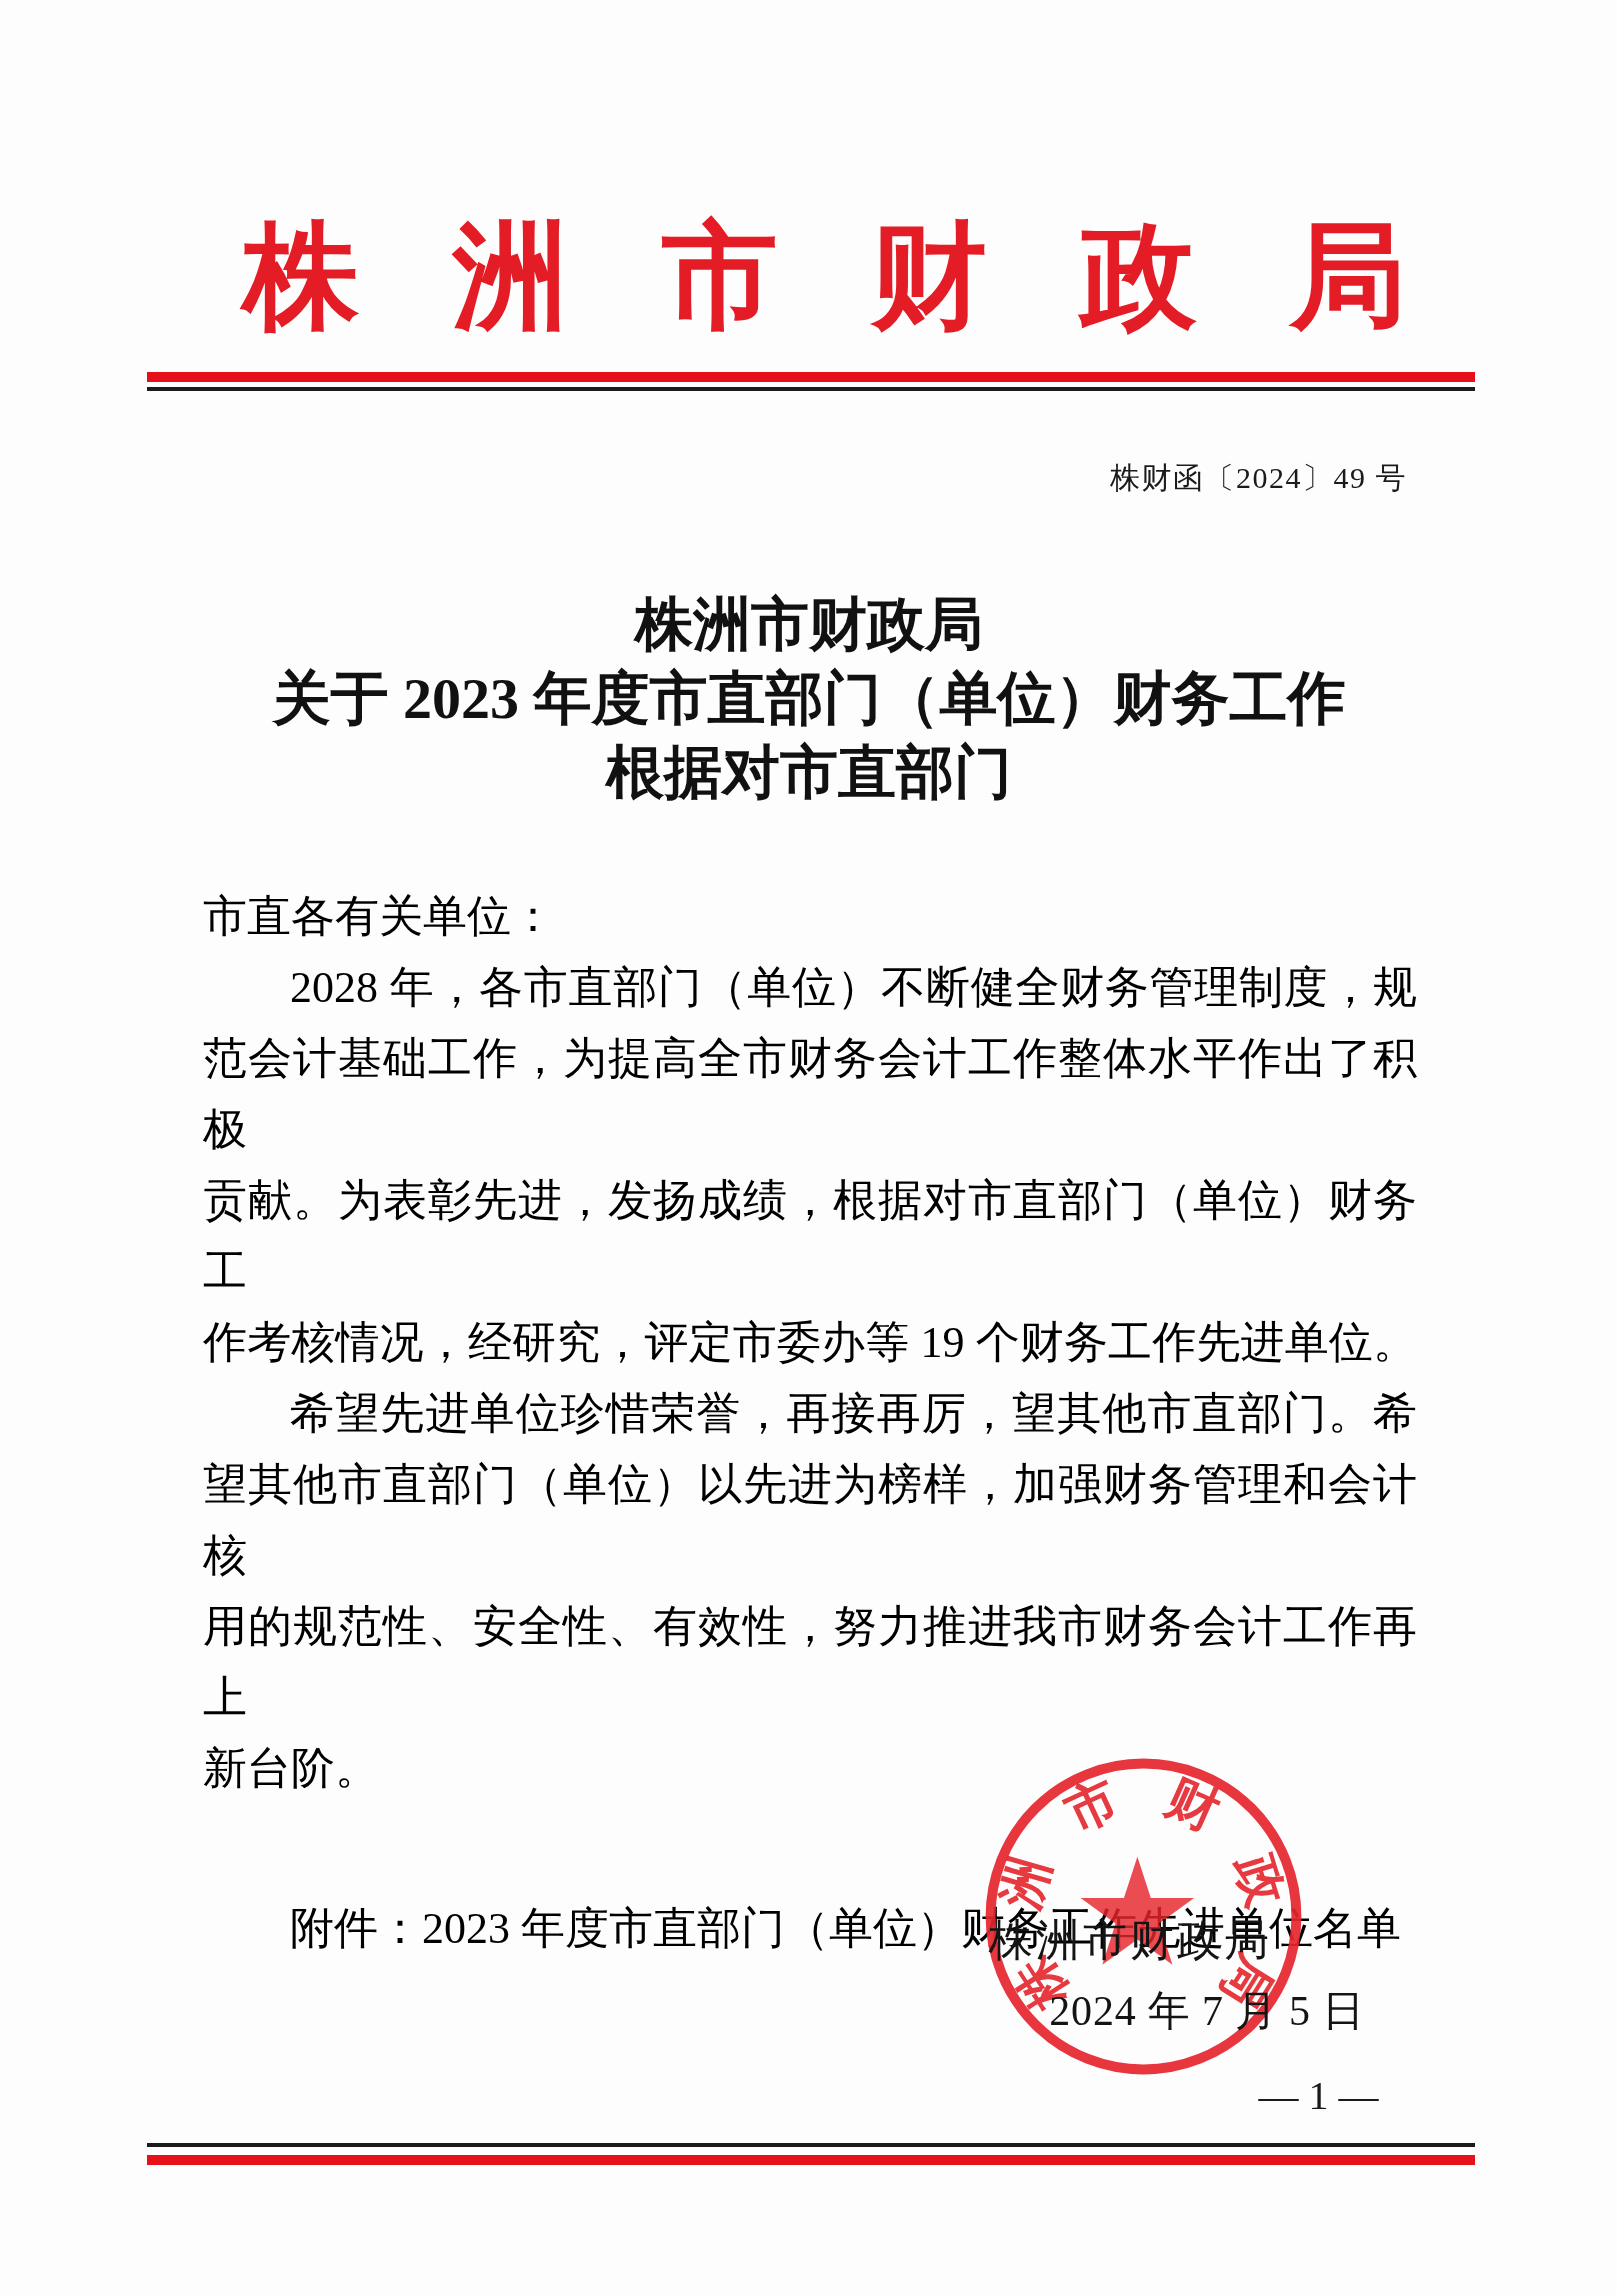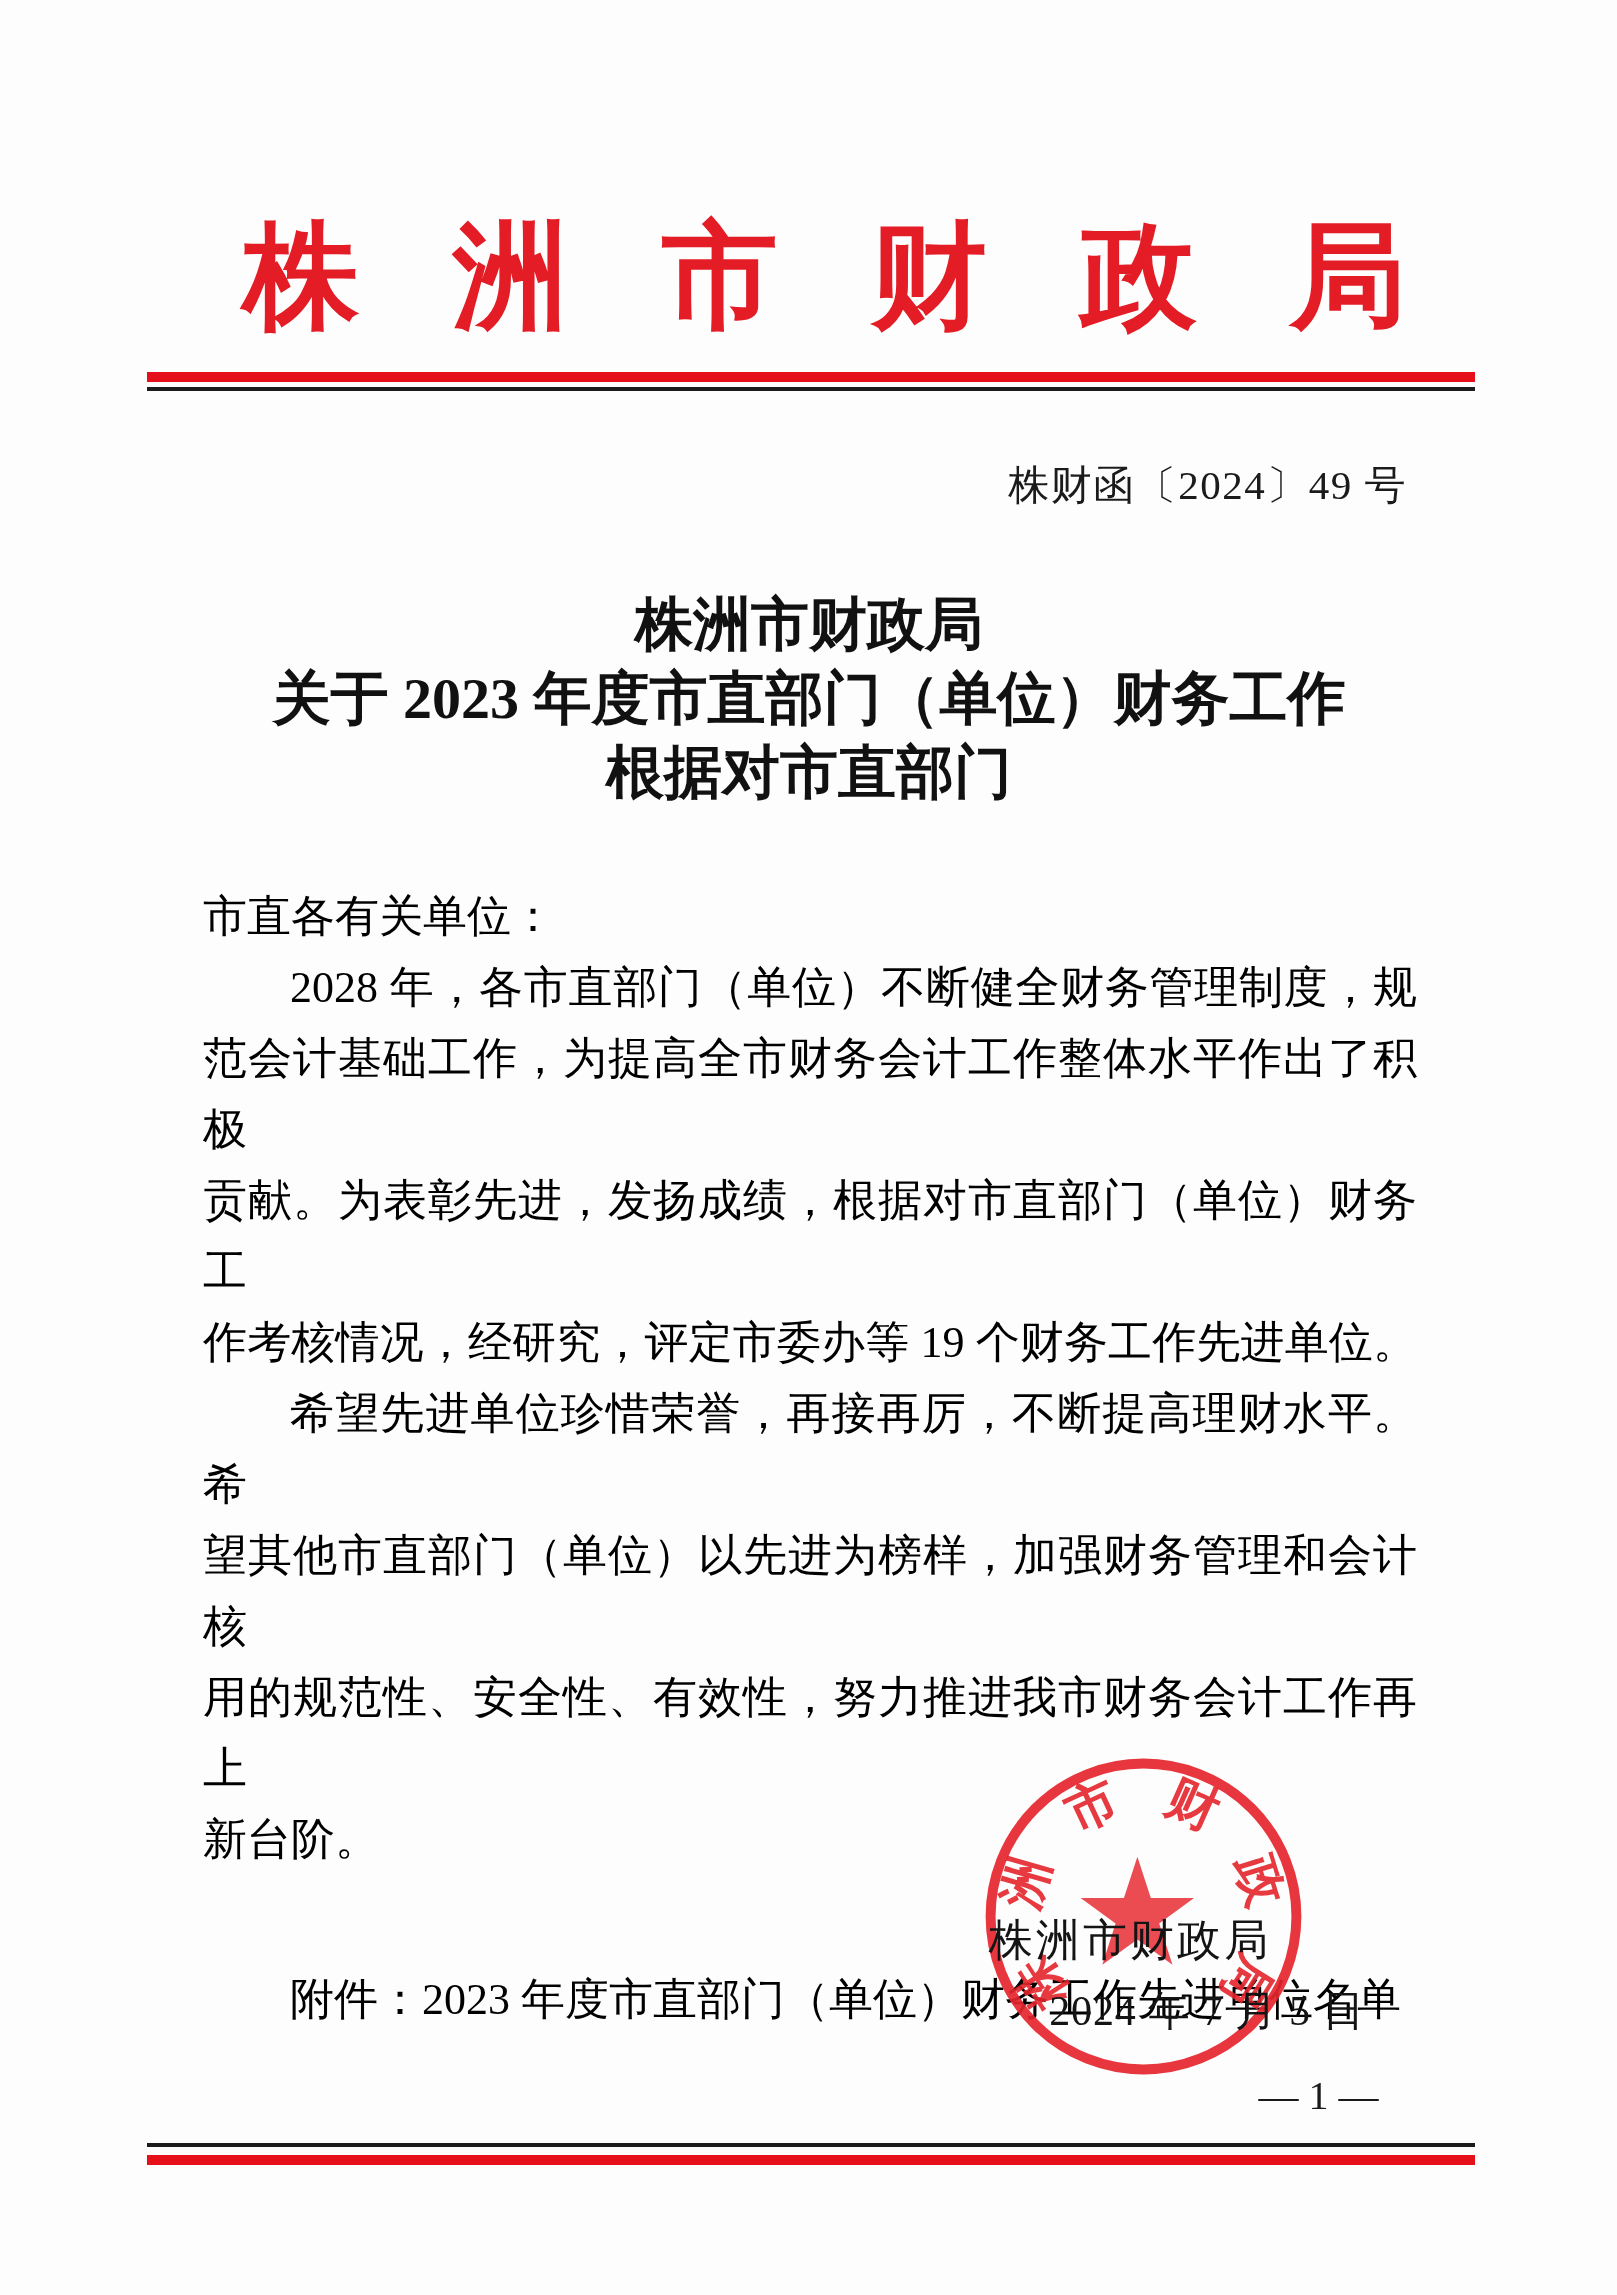--- a/index.html
+++ b/index.html
@@ -35,21 +35,21 @@
     color:var(--red-text);
     line-height:1;
   }
   .rule{position:absolute;left:147px;width:1328px;}
   .rule-red-top{top:372px;height:10px;background:var(--red-line);}
   .rule-black-top{top:387px;height:3.8px;background:#1c1c1c;}
   
   .doc-number{
     position:absolute;
     top:458px; right:211px;
-    font-size:41px;
+    font-size:30px;
     letter-spacing:1.5px;
     color:var(--ink);
   }
   
   .doc-title{
     position:absolute;
     top:588px; left:0; width:1618px;
     text-align:center;
     font-size:58px;
     font-weight:bold;
@@ -134,21 +134,21 @@
   </div>
 
   <div class="body-block">
     <div class="body-line">市直各有关单位：</div>
 
     <div class="body-line jst ind">2028 年，各市直部门（单位）不断健全财务管理制度，规</div>
     <div class="body-line jst">范会计基础工作，为提高全市财务会计工作整体水平作出了积极</div>
     <div class="body-line jst">贡献。为表彰先进，发扬成绩，根据对市直部门（单位）财务工</div>
     <div class="body-line jst">作考核情况，经研究，评定市委办等 19 个财务工作先进单位。</div>
 
-    <div class="body-line jst ind">希望先进单位珍惜荣誉，再接再厉，不断提高理财水平。希</div>
+    <div class="body-line jst ind">希望先进单位珍惜荣誉，再接再厉，望其他市直部门。希</div>
     <div class="body-line jst">望其他市直部门（单位）以先进为榜样，加强财务管理和会计核</div>
     <div class="body-line jst">用的规范性、安全性、有效性，努力推进我市财务会计工作再上</div>
     <div class="body-line">新台阶。</div>
 
     <div class="body-line ind attachment-line">附件：2023 年度市直部门（单位）财务工作先进单位名单</div>
   </div>
 
   <svg class="seal-svg" viewBox="-223 -223 446 446">
     <circle cx="0" cy="0" r="200" fill="none" stroke="#e5252c" stroke-width="13" opacity="0.92"></circle>
     <polygon points="0,-78 -17.6,-24.3 -74.2,-24.1 -28.5,9.3 -45.9,63.1 0,30 45.9,63.1 28.5,9.3 74.2,-24.1 17.6,-24.3" fill="#e5252c" opacity="0.82" transform="translate(-8,0)"></polygon>

